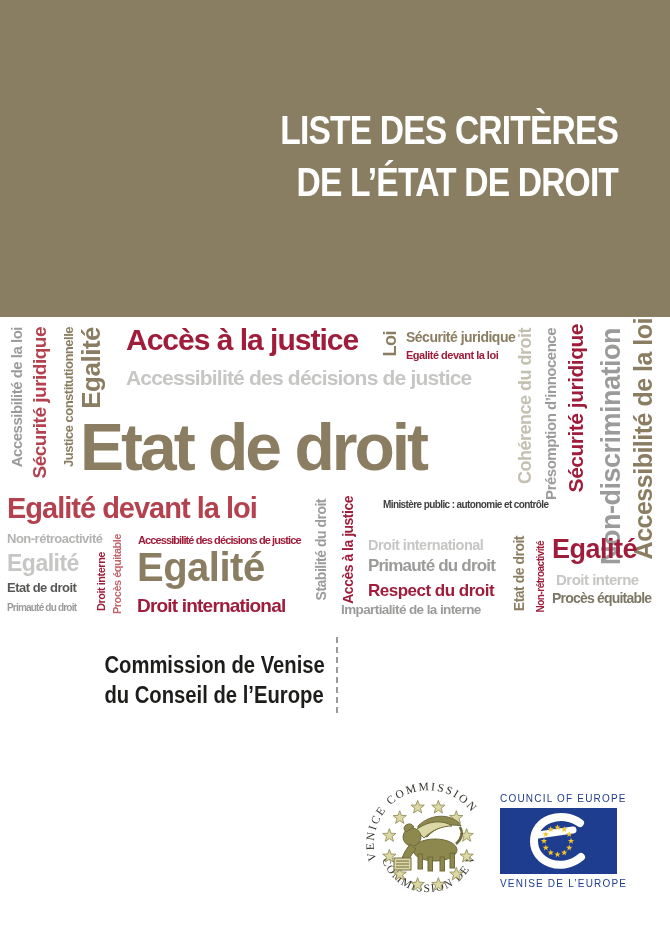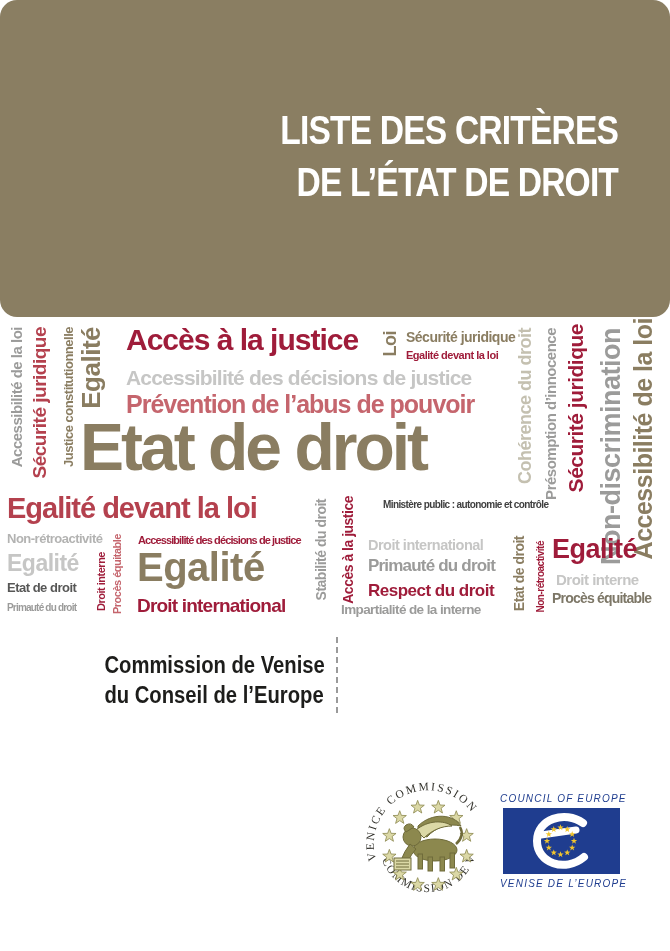--- a/index.html
+++ b/index.html
@@ -1,35 +1,35 @@
 <!DOCTYPE html>
 <html><head>
 <meta charset="utf-8">
 <style>
   html,body{margin:0;padding:0;background:#e8e8e8;}
   #page{position:relative;width:670px;height:951px;background:#ffffff;overflow:hidden;
         font-family:"Liberation Sans","DejaVu Sans",sans-serif;margin:0 auto;}
   
-  #band{position:absolute;left:0;top:0;width:670px;height:317px;border-radius:17px;}
+  #band{position:absolute;left:0;top:0;width:670px;height:317px;}
   #title{position:absolute;right:52px;top:104px;text-align:right;color:#ffffff;
          font-weight:700;font-size:40px;line-height:52px;letter-spacing:-1px;
          transform:scaleX(0.84);transform-origin:100% 0;white-space:nowrap;}
   
   #cloud{position:absolute;left:0;top:317px;width:670px;height:330px;background:#fff;}
   .wc{position:absolute;font-weight:700;line-height:1;white-space:nowrap;letter-spacing:-0.5px;text-align:center;}
   .wc.v{writing-mode:vertical-rl;transform:rotate(180deg);}
   
   #publisher{position:absolute;left:90px;top:650px;width:240px;text-align:center;
              font-weight:700;font-size:23px;line-height:30px;color:#1d1d1b;
              transform:scaleX(0.88);transform-origin:50% 0;white-space:nowrap;}
   #foldline{position:absolute;left:336px;top:637px;height:76px;width:0;
             border-left:2px dashed #9a9a9a;}
   
   #venice-logo{position:absolute;left:360px;top:774px;}
-  #coe-logo{position:absolute;left:500px;top:793px;width:120px;text-align:right;font-style:italic;}
+  #coe-logo{position:absolute;left:500px;top:793px;width:120px;text-align:left;}
   .coe-caption{font-size:10px;font-weight:400;letter-spacing:1.2px;color:#1f3d8f;
                font-family:"Liberation Sans","DejaVu Sans",sans-serif;white-space:nowrap;}
   #coe-rect-wrap{margin:4px 0 4px 0;line-height:0;}
 </style>
 </head>
 <body>
 
 <div id="page">
 
   <div id="band" style="background: rgb(138, 126, 98);">
@@ -42,21 +42,20 @@
   <div id="cloud">
       <div class="wc v" style="left: 9px; top: 10px; font-size: 15px; color: rgb(155, 155, 154);">Accessibilité de la loi</div>
       <div class="wc v" style="left: 30px; top: 10px; font-size: 19px; color: rgb(180, 65, 78);">Sécurité juridique</div>
       <div class="wc v" style="left: 62px; top: 10px; font-size: 13px; color: rgb(138, 125, 97);">Justice constitutionnelle</div>
       <div class="wc v" style="left: 78px; top: 10px; font-size: 26px; color: rgb(138, 125, 97);">Egalité</div>
       <div class="wc" style="left: 126px; top: 8px; font-size: 30px; color: rgb(159, 28, 58); letter-spacing: -1px;">Accès à la justice</div>
       <div class="wc v" style="left: 381px; top: 14px; font-size: 18px; color: rgb(138, 125, 97);">Loi</div>
       <div class="wc" style="left: 406px; top: 13px; font-size: 14px; color: rgb(138, 125, 97);">Sécurité juridique</div>
       <div class="wc" style="left: 406px; top: 33px; font-size: 11px; color: rgb(159, 28, 58);">Egalité devant la loi</div>
       <div class="wc" style="left: 126px; top: 50px; font-size: 21px; color: rgb(198, 198, 197); letter-spacing: -0.8px;">Accessibilité des décisions de justice</div>
-      <div class="wc" style="left: 126px; top: 75px; font-size: 25px; color: rgb(197, 101, 109); letter-spacing: -1px;">Prévention de l’abus de pouvoir</div>
       <div class="wc" style="left: 80px; top: 97px; font-size: 66px; color: rgb(138, 125, 97); letter-spacing: -3px;">Etat de droit</div>
       <div class="wc v" style="left: 516px; top: 11px; font-size: 18px; color: rgb(196, 192, 176);">Cohérence du droit</div>
       <div class="wc v" style="left: 543px; top: 11px; font-size: 15px; color: rgb(155, 155, 154);">Présomption d’innocence</div>
       <div class="wc v" style="left: 565px; top: 7px; font-size: 21px; color: rgb(159, 28, 58);">Sécurité juridique</div>
       <div class="wc v" style="left: 598px; top: 11px; font-size: 27px; color: rgb(155, 155, 154);">Non-discrimination</div>
       <div class="wc v" style="left: 631px; top: 1px; font-size: 25px; color: rgb(138, 125, 97);">Accessibilité de la loi</div>
       <div class="wc" style="left: 7px; top: 177px; font-size: 29px; color: rgb(180, 65, 78); letter-spacing: -1px;">Egalité devant la loi</div>
       <div class="wc" style="left: 7px; top: 215px; font-size: 13px; color: rgb(179, 179, 178);">Non-rétroactivité</div>
       <div class="wc" style="left: 7px; top: 235px; font-size: 23px; color: rgb(198, 198, 197);">Egalité</div>
       <div class="wc" style="left: 7px; top: 264px; font-size: 13px; color: rgb(87, 87, 86);">Etat de droit</div>

